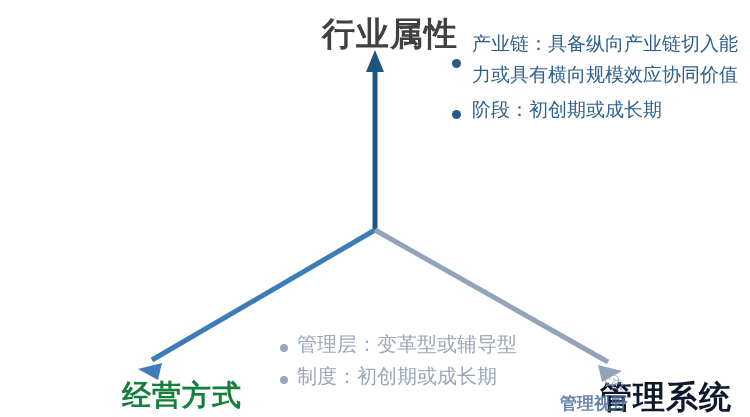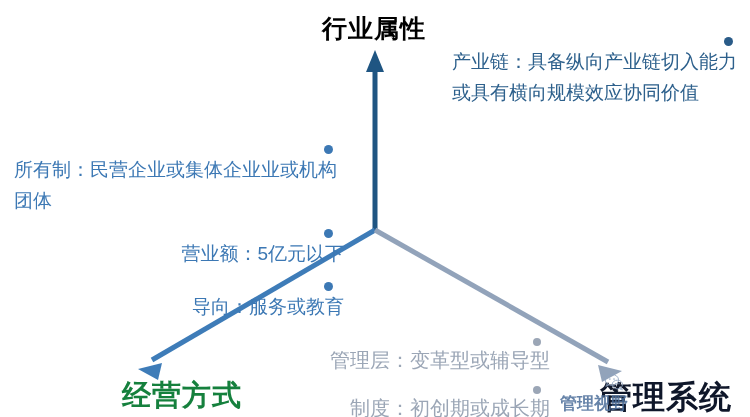--- a/index.html
+++ b/index.html
@@ -28,22 +28,22 @@
   
   .axis-label {
     position: absolute;
     white-space: nowrap;
     font-weight: bold;
     letter-spacing: 1px;
   }
   #label-top {
     left: 322px;
     top: 12px;
-    font-size: 25px;
-    color: #000000;
+    font-size: 33px;
+    color: #404040;
   }
   #label-bottom-left {
     left: 82px;
     top: 376px;
     font-size: 29px;
     color: #15803d;
     margin-left: 40px;
   }
   #label-bottom-right {
     left: 600px;
@@ -51,23 +51,22 @@
     font-size: 32px;
     color: #0f172a;
   }
 
   
   .bullet-block {
     position: absolute;
   }
   .bullet-item {
     display: flex;
-    align-items: flex-end;
+    align-items: center;
     margin-bottom: 4px;
-    flex-direction: column;
   }
   .dot {
     flex: 0 0 auto;
     width: 9px;
     height: 9px;
     border-radius: 50%;
     margin-top: 9px;
     margin-right: 11px;
   }
   .btext {
@@ -163,39 +162,29 @@
       <polygon points="622,371 598,365 602,382" fill="#92A3BA"></polygon>
     </g>
   </svg>
 
   <div class="axis-label" id="label-top">行业属性</div>
 
   <div class="axis-label" id="label-bottom-left">经营方式</div>
 
   <div class="axis-label" id="label-bottom-right">管理系统</div>
 
-  <div class="bullet-block" id="block-left">
-    <div class="bullet-item">
-      <span class="dot"></span>
-      <span class="btext">所有制：民营企业或集体企业业或机构团体</span>
-    </div>
-    <div class="bullet-item">
-      <span class="dot"></span>
-      <span class="btext">营业额：5亿元以下</span>
-    </div>
-    <div class="bullet-item">
-      <span class="dot"></span>
-      <span class="btext">导向：服务或教育</span>
-    </div>
-  </div>
 
   <div class="bullet-block" id="block-right">
     <div class="bullet-item">
       <span class="dot"></span>
       <span class="btext">产业链：具备纵向产业链切入能力或具有横向规模效应协同价值</span>
+    </div>
+    <div class="bullet-item">
+      <span class="dot"></span>
+      <span class="btext">阶段：初创期或成长期</span>
     </div>
   </div>
 
   <div class="bullet-block" id="block-bottom">
     <div class="bullet-item">
       <span class="dot"></span>
       <span class="btext">管理层：变革型或辅导型</span>
     </div>
     <div class="bullet-item">
       <span class="dot"></span>

